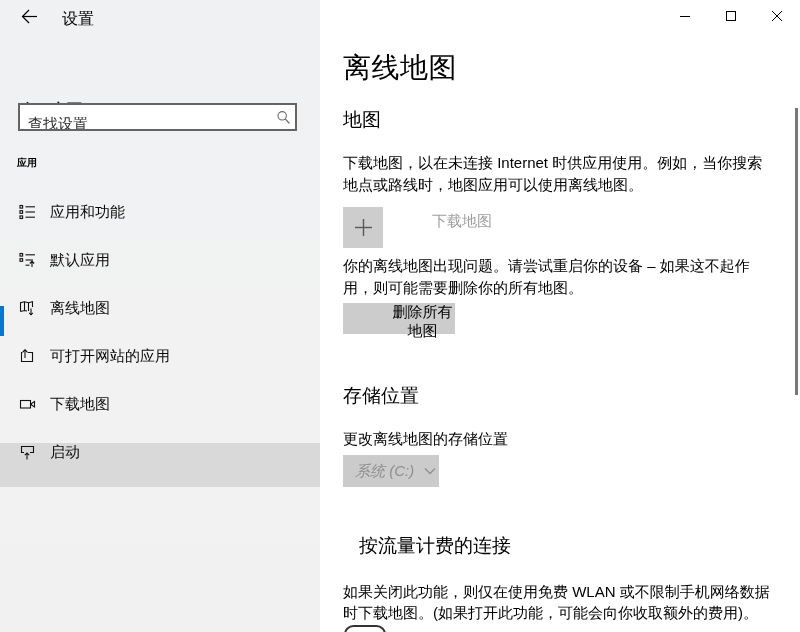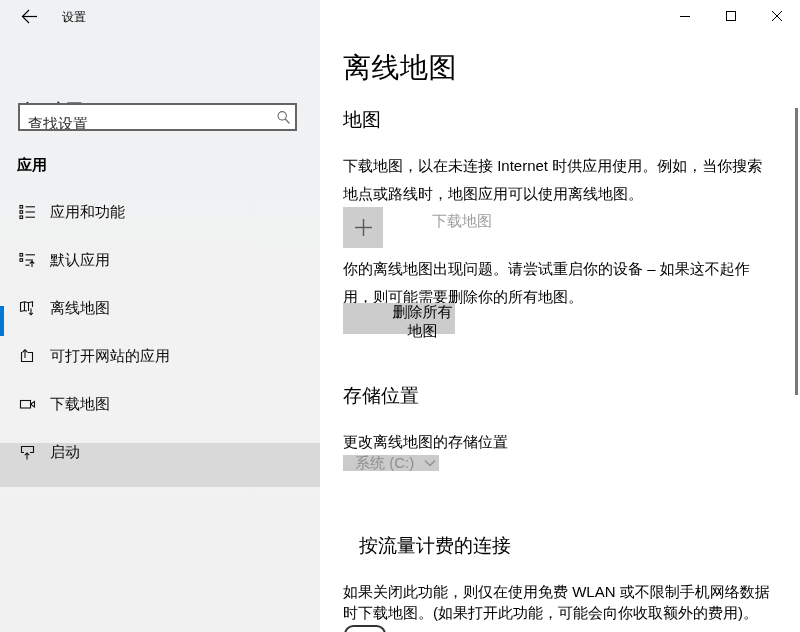--- a/index.html
+++ b/index.html
@@ -14,21 +14,21 @@
   .sidebar {
     position:absolute; left:0; top:0; width:320px; height:632px;
     background:linear-gradient(180deg,#eff1f3 0%,#f2f2f2 60%,#f1f1f1 100%);
   }
   .back-btn {
     position:absolute; left:10px; top:2px; width:38px; height:28px;
     background:transparent; border:none; cursor:pointer;
     display:flex; align-items:center; justify-content:center;
   }
   .app-title {
-    position:absolute; left:62px; top:9px; font-size:12px; color:#000;font-family:Liberation Serif, serif;
+    position:absolute; left:62px; top:9px; font-size:16px; color:#000;font-family:Liberation Serif, serif;
   }
   .home-row {
     position:absolute; left:0; top:47px; width:320px; height:28px;
     display:flex; align-items:center; cursor:pointer;margin-top:48px;
   }
   .home-row .nav-icon { margin-left:18px; }
   .home-row .nav-label { margin-left:16px; }
 
   .search-box {
     position:absolute; left:18px; top:103px; width:279px; height:28px;
@@ -36,21 +36,21 @@
     display:flex; align-items:center;
   }
   .search-box input {
     flex:1; border:none; outline:none; background:transparent;
     font-family:inherit; font-size:15px; color:#c2410c; padding:12px 0 0 8px; height:100%;
   }
   .search-box input::placeholder { color:#2b2b2b; opacity:1; }
   .search-glyph { width:24px; display:flex; justify-content:center; align-items:center; }
 
   .section-header {
-    position:absolute; left:17px; top:156px; font-size:15px; font-weight:bold; color:#000;
+    position:absolute; left:17px; top:156px; font-size:10px; font-weight:bold; color:#000;
   }
 
   .nav { position:absolute; left:0; top:203px; width:320px; }
   .nav-item {
     position:relative; width:320px; height:44px; margin-bottom:4px;
     display:flex; align-items:flex-start; cursor:pointer;
   }
   .nav-item.hovered { background:#d9d9d9; }
   .nav-icon { width:18px; height:18px; margin-left:18px; flex:none;
     display:flex; align-items:center; justify-content:center; }
@@ -72,21 +72,21 @@
     position:absolute; left:23px; top:49px;
     font-size:28px; font-weight:normal; color:#000; letter-spacing:0.5px;
   }
   .sec-heading { position:absolute; left:23px; font-size:19px; font-weight:normal; color:#000; }
   .heading-maps    { top:107px; }
   .heading-storage { top:383px; }
   .heading-metered { top:533px;margin-left:16px; }
 
   .para {
     position:absolute; left:23px; width:432px;
-    font-size:15px; line-height:28px; color:#000;
+    font-size:15px; line-height:22px; color:#000;
   }
   .para-maps    { top:152px; }
   .para-problem { top:255px; }
   .para-storage { top:428px; width:432px; }
   .para-metered { top:581px; line-height:21px; }
 
   .download-row {
     position:absolute; left:23px; top:207px;
     display:flex; align-items:flex-start; cursor:default;gap:36px;
   }
@@ -96,22 +96,22 @@
   }
   .download-label { margin:5px 0 0 13px; font-size:15px; color:#9d9d9d; }
 
   .gray-btn {
     position:absolute; left:23px; top:303px; width:112px; height:31px;
     background:#cccccc; border:none; font-family:inherit;
     font-size:15px; color:#000; cursor:pointer;padding-left:47px;
   }
 
   .dropdown {
-    position:absolute; left:23px; top:455px; width:96px; height:16px;
-    background:#cbcbcb; display:flex; align-items:center; cursor:default;
+    position:absolute; left:23px; top:455px; width:96px; height:32px;
+    background:#cbcbcb; display:flex; align-items:center; cursor:default;font-style:italic;
   }
   .dropdown-value { margin-left:12px; font-size:15px; color:#8f8f8f; white-space:nowrap; }
   .dropdown .chev { margin-left:10px; display:flex; align-items:center; }
 
   .toggle {
     position:absolute; left:24px; top:625px; width:42px; height:19px;
     border:2px solid #333; border-radius:10px; background:#fff; cursor:pointer;
   }
 
   .scrollbar-thumb {

